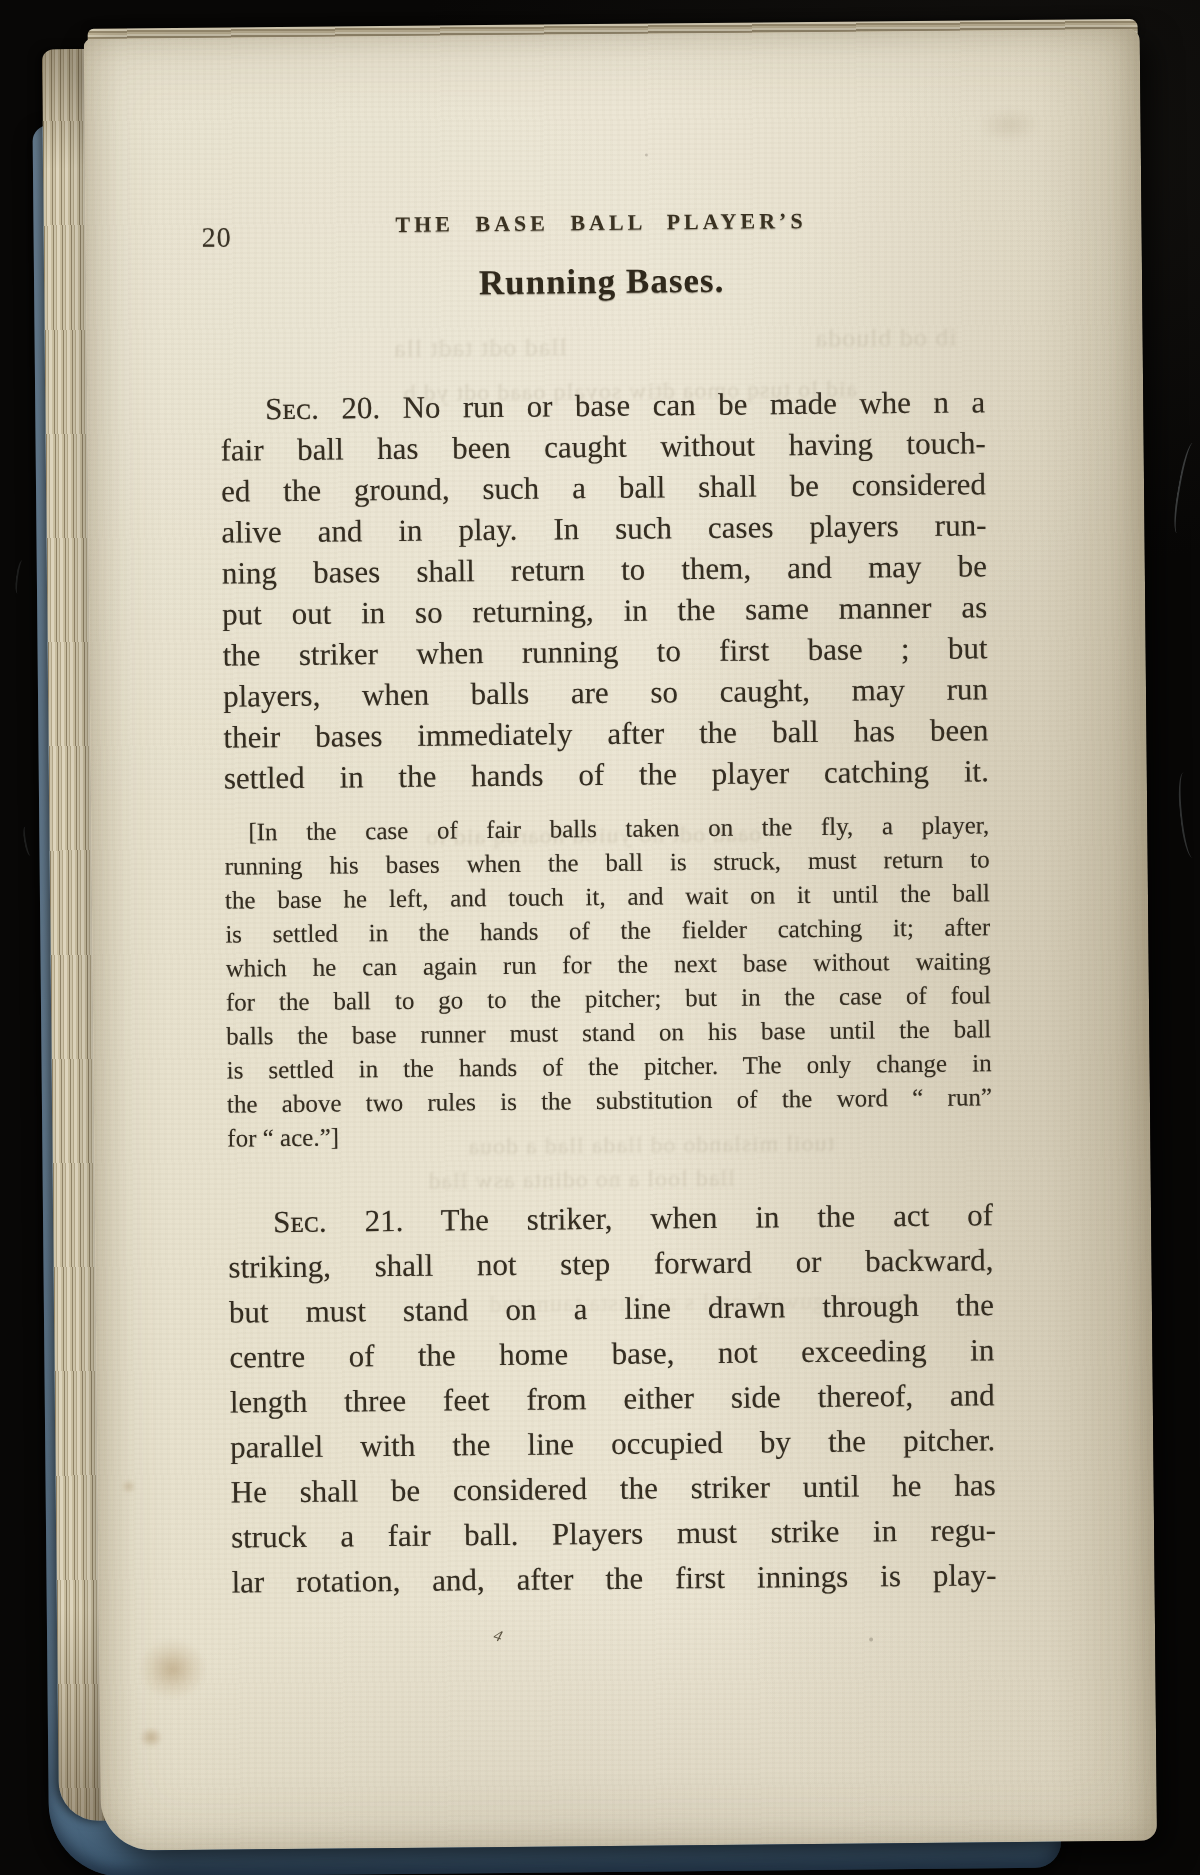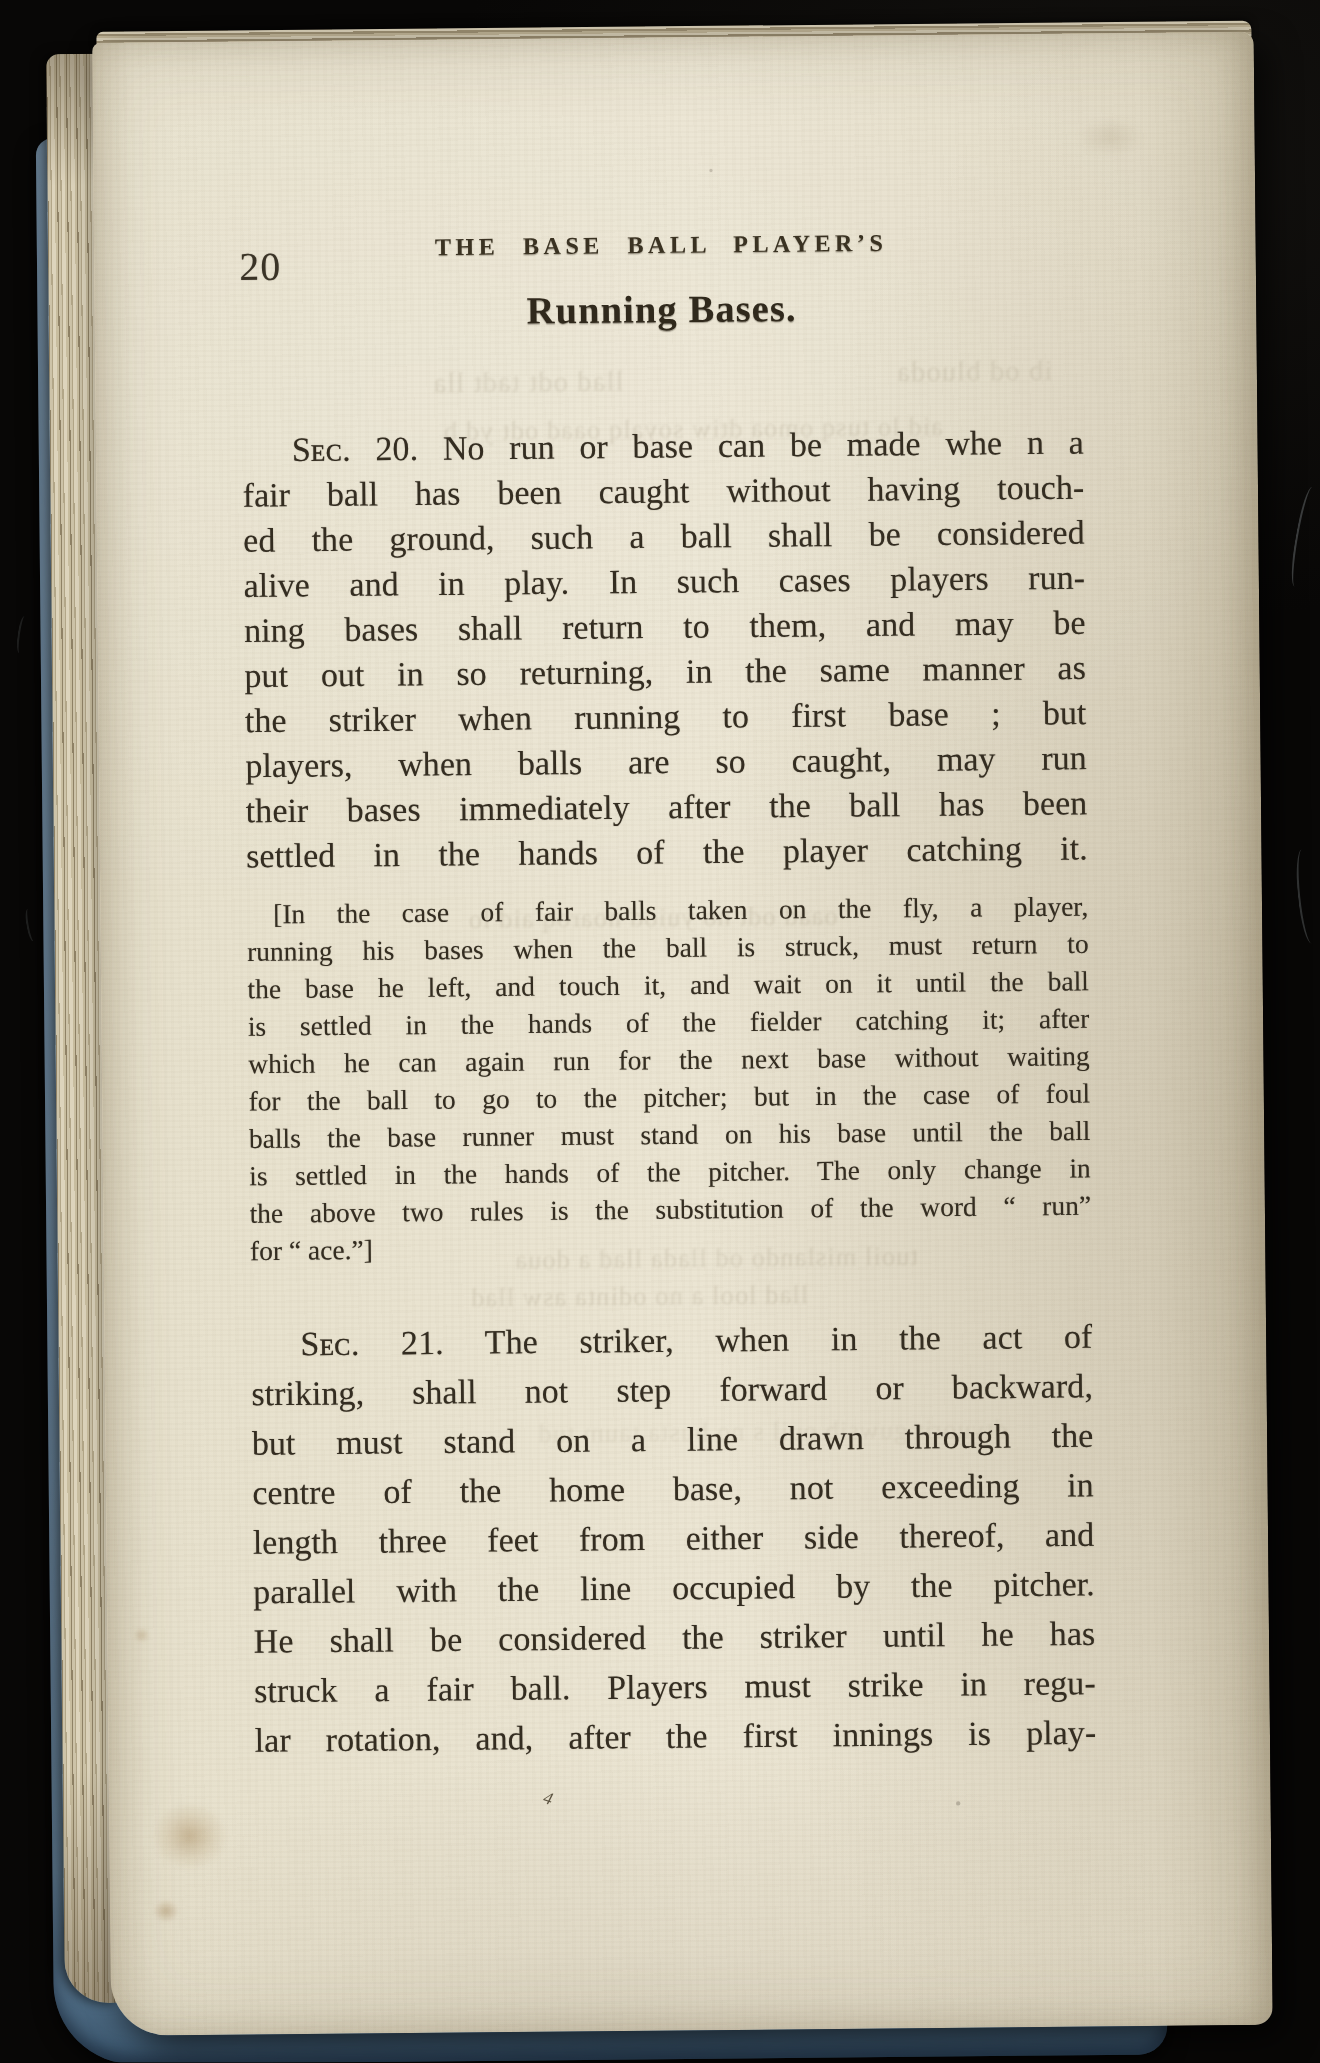--- a/index.html
+++ b/index.html
@@ -51,21 +51,21 @@
   .fox.a{left:38px;top:1600px;width:70px;height:62px;background:radial-gradient(closest-side,rgba(146,110,58,.38),rgba(146,110,58,.12) 60%,transparent);filter:blur(2px);}
   .fox.b{left:34px;top:1684px;width:34px;height:30px;background:radial-gradient(closest-side,rgba(140,104,55,.34),transparent 70%);filter:blur(1.5px);}
   .fox.c{left:20px;top:1438px;width:22px;height:20px;background:radial-gradient(closest-side,rgba(140,104,55,.25),transparent 70%);filter:blur(1.5px);}
   .fox.d{left:880px;top:70px;width:90px;height:50px;background:radial-gradient(closest-side,rgba(130,112,74,.14),transparent 70%);filter:blur(3px);}
   
   .ghost{
     position:absolute;color:#77694f;opacity:.15;filter:blur(1.1px);
     transform:scaleX(-1);font-size:24px;letter-spacing:1px;white-space:nowrap;overflow:hidden;
   }
   
-  .pageno{position:absolute;left:132px;top:184px;font-size:36px;color:#3a3326;letter-spacing:1px;text-shadow:0 0 1px rgba(58,51,38,.5);}
+  .pageno{position:absolute;left:116px;top:184px;font-size:28px;color:#3a3326;letter-spacing:1px;text-shadow:0 0 1px rgba(58,51,38,.5);}
   .running-title{
     position:absolute;left:133px;top:176px;width:765px;text-align:center;
     font-weight:bold;font-size:22px;letter-spacing:4px;word-spacing:12px;color:#3a3222;
     text-shadow:0 1px 1px rgba(58,50,34,.35);
   }
   .section-title{
     position:absolute;left:133px;top:228px;width:765px;text-align:center;
     font-weight:bold;font-size:35px;color:#30291c;letter-spacing:1px;
     text-shadow:0 1px 1px rgba(48,41,28,.4);
   }

